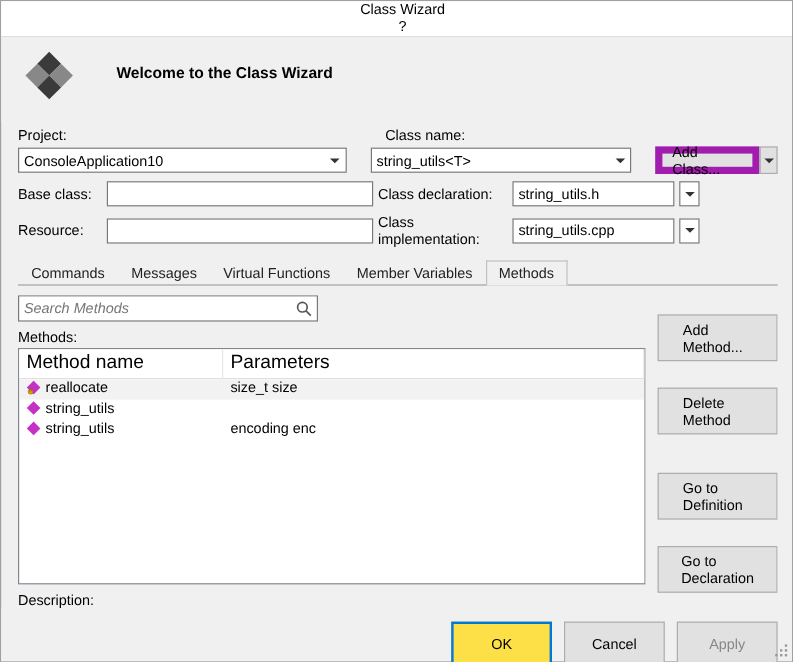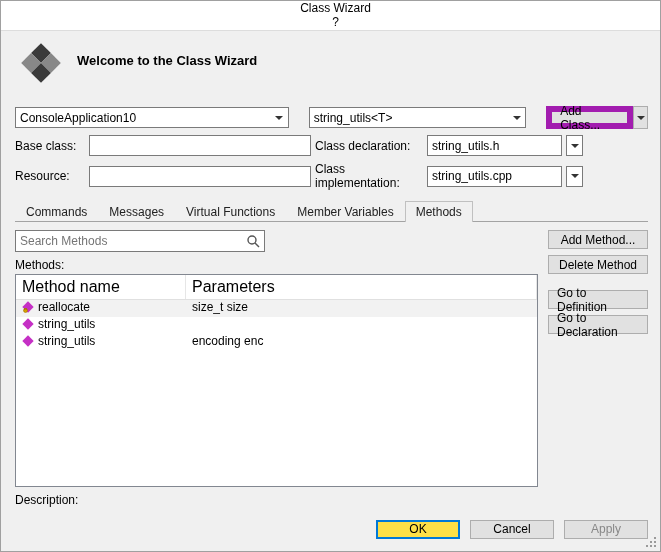--- a/index.html
+++ b/index.html
@@ -1,49 +1,49 @@
 <!DOCTYPE html>
 <html><head>
 <meta charset="utf-8">
 <style>
   * { box-sizing: border-box; }
   html, body { margin:0; padding:0; font-family:"Segoe UI", Tahoma, sans-serif; font-size:12px; color:#000; background:#fff; }
   .window { width:661px; height:552px; border:1px solid #a0a0a0; display:flex; flex-direction:column; background:#f0f0f0; position:relative; }
   .titlebar { height:30px; background:#fff; display:flex; align-items:center; padding:0 0 0 10px; border-bottom:1px solid #ddd;flex-direction:column; }
   .titlebar .title { flex:1; font-size:12px; }
   .titlebar .btn { width:40px; height:30px; display:flex; align-items:center; justify-content:center; }
-  .header { display:flex; align-items:center; gap:14px; padding:10px 20px 14px 18px; background:#f0f0f0; }
+  .header { display:flex; align-items:center; gap:34px; padding:10px 20px 14px 18px; background:#f0f0f0; }
   .header .welcome { font-weight:600; font-size:13px; margin-top:-8px; }
   .content { flex:1; padding:4px 12px 0 14px; display:flex; flex-direction:column; overflow:hidden;}
   .lbl-row { display:flex; gap:14px; margin-bottom:2px;}
   .lbl-row .lbl-left { width:292px; }
   .lbl-row .lbl-right { }
   .proj-row { display:flex; gap:20px; margin-bottom:6px; align-items:center;}
   .combo, .txt { height:21px; border:1px solid #7a7a7a; background:#fff; font-size:12px; }
   .combo { display:flex; align-items:center; }
   .combo .val { flex:1; padding:0 4px; overflow:hidden; text-overflow:ellipsis; white-space:nowrap;}
   .combo .dd { width:17px; height:100%; display:flex; align-items:center; justify-content:center; border-left:0px solid #ccc;}
   .txt { padding:0 4px; display:flex; align-items:center;}
-  .btn-std { height:19px; border:1px solid #adadad; background:#e1e1e1; font-size:12px; display:flex; align-items:center; justify-content:center; padding: 0 8px; min-width:84px;}
+  .btn-std { height:39px; border:1px solid #adadad; background:#e1e1e1; font-size:12px; display:flex; align-items:center; justify-content:center; padding: 0 20px; min-width:84px;margin-top:16px;}
   .btn-std.disabled { color:#888; }
   .split-btn { display:flex; height:23px;}
   .split-btn .main { border:6px solid #a21caf; background:#e1e1e1; display:flex; align-items:center; justify-content:center; padding:0 8px; min-width:64px;}
   .split-btn .drop { width:16px; border:1px solid #adadad; border-left:1px solid #adadad; background:#e1e1e1; display:flex; align-items:center; justify-content:center;}
   .grid2 { display:grid; grid-template-columns: 70px 222px 108px 135px 17px; column-gap:4px; row-gap:6px; align-items:center; margin-bottom:8px;}
   .grid2 .glabel { font-size:12px; }
   .tabs { display:flex; border-bottom:1px solid #a3a3a3; margin-top:2px;}
   .tab { padding:3px 10px; border:1px solid transparent; border-bottom:none; margin-right:0; position:relative; font-size:12px; color:#222; }
   .tab.active { background:#f0f0f0; border-color:#c0c0c0; top:1px; }
   .tab:not(.active){ top:1px;}
   .body2 { display:flex; gap:10px; padding-top:8px; flex:1; overflow:hidden;}
   .left-col { flex:1; display:flex; flex-direction:column; overflow:hidden;}
   .right-col { width:100px; display:flex; flex-direction:column; gap:6px; }
   .right-col .btn-std { width:100px; min-width:100px; justify-content:center; }
   .search { width:250px; height:22px; border:1px solid #7a7a7a; background:#fff; display:flex; align-items:center;}
-  .search input { flex:1; border:none; outline:none; font-size:12px; color:#3b82f6; padding:0 4px; background:transparent;}
+  .search input { flex:1; border:none; outline:none; font-size:12px; font-style:italic; color:#3b82f6; padding:0 4px; background:transparent;}
   .search .mag { width:22px; display:flex; align-items:center; justify-content:center; color:#555;}
   .list-lbl { margin:6px 0 2px 0;}
   .table { flex:1; border:1px solid #828790; background:#fff; display:flex; flex-direction:column; overflow:hidden;}
   .thead { display:flex; background:#fff; border-bottom:1px solid #e0e0e0;}
   .th { padding:3px 6px; font-size:16px; border-right:1px solid #e6e6e6; }
   .th.c1 { width:170px;}
   .th.c2 { flex:1;}
   .tbody { flex:1; overflow:auto;}
   .tr { display:flex; height:17px; align-items:flex-start;}
   .tr.sel { background:#f2f2f2;}
@@ -82,20 +82,24 @@
           <rect x="8" y="22" width="14" height="14" fill="#888"></rect>
           <rect x="22" y="22" width="14" height="14" fill="#3a3a3a"></rect>
         </g>
       </svg>
     </span>
     <div class="welcome">Welcome to the Class Wizard</div>
   </div>
 
   <div class="content">
 
+    <div class="lbl-row">
+      <div class="lbl-left">Project:</div>
+      <div class="lbl-right">Class name:</div>
+    </div>
 
     <div class="proj-row">
       <div class="combo" style="width:292px">
         <div class="val">ConsoleApplication10</div>
         <div class="dd">
             <span class="tri-down"></span>
           </div>
       </div>
       <div class="combo" style="width:232px">
         <div class="val">string_utils&lt;T&gt;</div>

